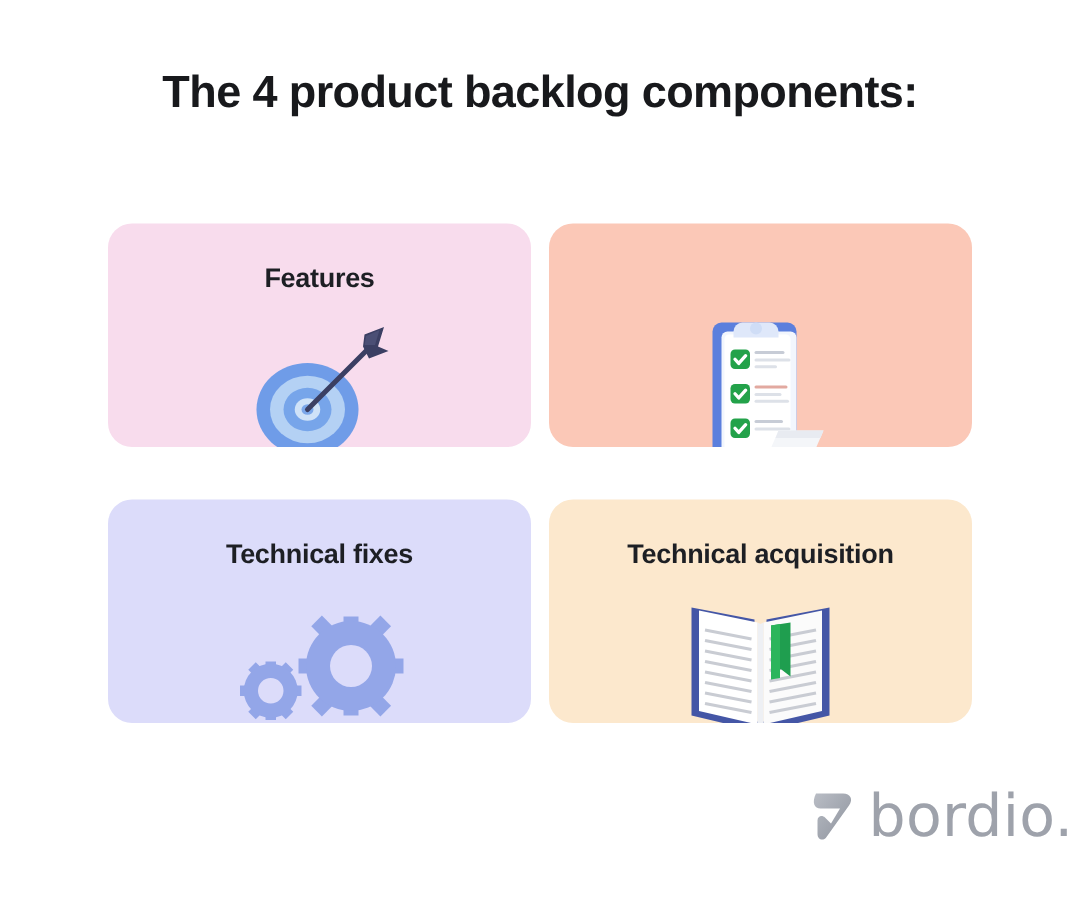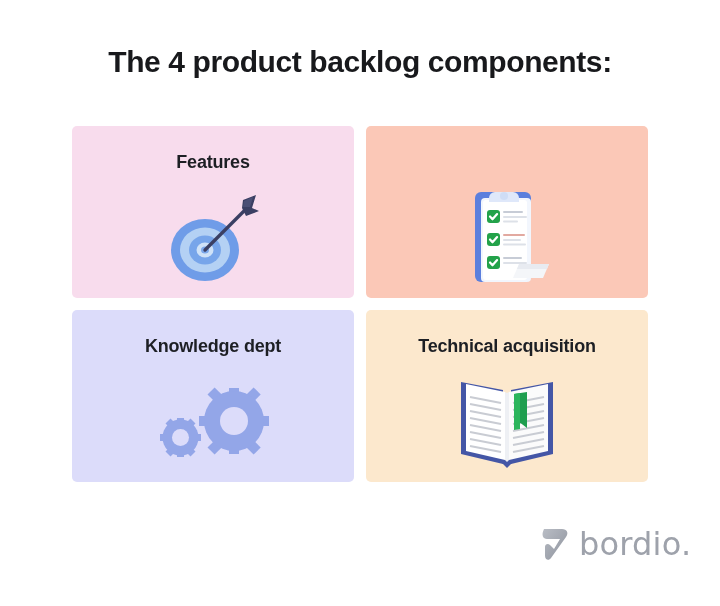--- a/index.html
+++ b/index.html
@@ -46,22 +46,23 @@
     width: 576px;
     display: grid;
     grid-template-columns: 282px 282px;
     grid-template-rows: 172px 172px;
     column-gap: 12px;
     row-gap: 12px;
   }
 
   .card {
     position: relative;
-    border-radius: 5px;
+    border-radius: 16px;
     overflow: hidden;
+    margin-top: 23px;
   }
 
   .card-label {
     position: absolute;
     left: 0;
     top: 26px;
     width: 100%;
     text-align: center;
     font-size: 18px;
     font-weight: 700;
@@ -91,21 +92,21 @@
     align-items: center;
     gap: 9px;
   }
   .logo-mark {
     width: 30px;
     height: 34px;
     flex: none;
     display: block;
   }
   .logo-word {
-    font-size: 32px;
+    font-size: 39px;
     font-weight: 400;
     letter-spacing: 0.2px;
     color: #9ea2ab;
     line-height: 1;
     font-family: "DejaVu Sans", sans-serif;
   }
 </style>
 </head>
 <body>
 
@@ -157,21 +158,21 @@
           <rect x="44" y="71" width="19" height="2" rx="1" fill="#c7ccd6"></rect>
           <rect x="44" y="76" width="24" height="2" rx="1" fill="#dde1e8"></rect>
 
           <path d="M60 78 h30 l-6 14 h-30 z" fill="#f4f6f9"></path>
           <path d="M60 78 h30 l-2 5 h-30 z" fill="#e8ebf1"></path>
         </svg>
       </div>
     </div>
 
     <div class="card" style="background:#dcdcfa;">
-      <div class="card-label">Knowledge dept</div>
+      <div class="card-label">Technical fixes</div>
       <div class="card-art">
         <svg width="116" height="96" viewBox="0 0 116 96">
 
           <g fill="#93a6e8">
             <path d="M74 14 h10 v10 h-10 z"></path>
             <path d="M74 70 h10 v10 h-10 z"></path>
             <path d="M44 42 h10 v10 h-10 z"></path>
             <path d="M104 42 h10 v10 h-10 z"></path>
             <path d="M52.5 20.5 l7.1 -7.1 l7.1 7.1 l-7.1 7.1 z"></path>
             <path d="M91.5 20.5 l7.1 -7.1 l7.1 7.1 l-7.1 7.1 z"></path>

